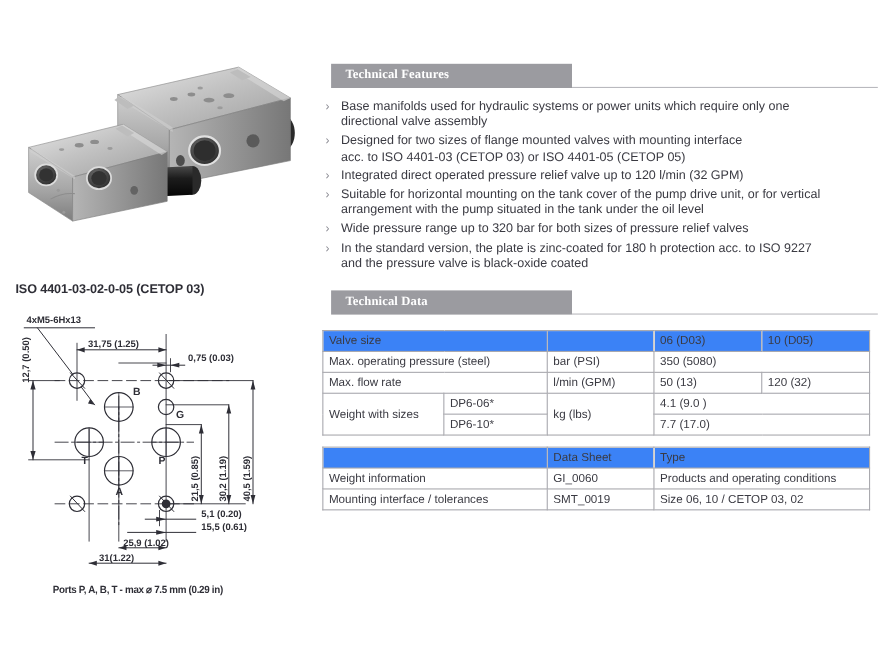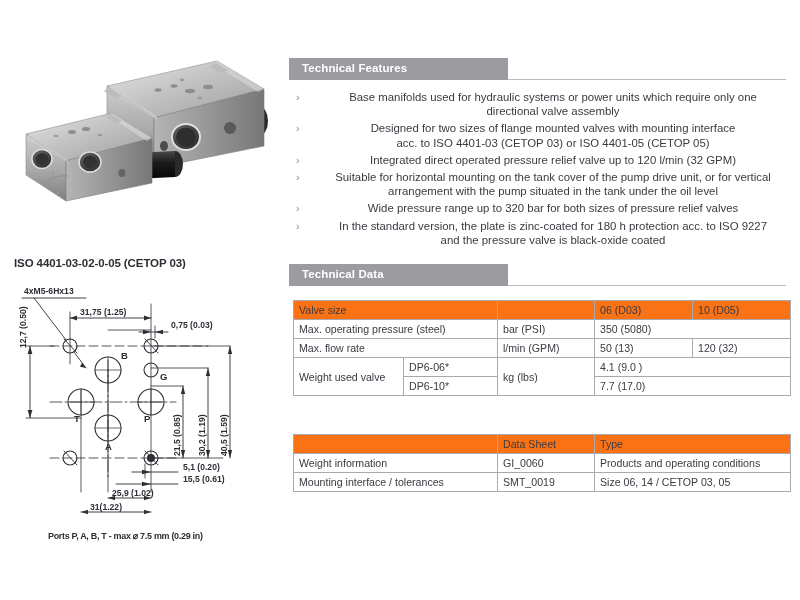--- a/index.html
+++ b/index.html
@@ -54,23 +54,24 @@
     color: #2e2e36;
     letter-spacing: -0.3px;
     white-space: nowrap;
     transform: scaleX(0.94);
     transform-origin: left top;
   }
 
   
   .section-header {
     position: absolute;
-    left: 289px;
+    left: 301px;
     width: 497px;
     height: 22px;
+    font-family: Liberation Serif, serif;
   }
   .section-header .bar {
     position: absolute;
     left: 0;
     top: 0;
     width: 219px;
     height: 22px;
     background: #9b9ba0;
   }
   .section-header .bar-title {
@@ -111,43 +112,43 @@
     color: #3a3a42;
   }
   .feature-item .chev {
     position: absolute;
     left: 0;
     top: 0;
     color: #8b8b93;
     font-size: 11px;
     line-height: 14.2px;
   }
-  .feature-item .txt { display: block; white-space: pre-line; text-align: center; }
+  .feature-item .txt { display: block; white-space: pre-line; }
 
   
   table.dtable {
     position: absolute;
     border-collapse: collapse;
     font-size: 10.6px;
     color: #3a3a42;
     table-layout: fixed;
   }
   table.dtable td {
     border: 1px solid #a9a9ae;
     padding: 1px 5px;
     height: 16px;
     vertical-align: middle;
     white-space: nowrap;
     overflow: hidden;
   }
-  td.hdr { background: #f97316; }
+  td.hdr { background: #3b82f6; }
   td.ctr { text-align: left; }
 
   #tech-data-table { left: 293px; top: 300px; width: 497px; }
-  #docs-table      { left: 293px; top: 406px; width: 497px; margin-top: 28px; }
+  #docs-table      { left: 293px; top: 406px; width: 497px; }
 
   
   svg { display: block; }
 </style>
 </head>
 <body>
 
 <div id="product-photo">
   <svg width="268" height="178" viewBox="0 0 268 178">
     <defs>
@@ -434,21 +435,21 @@
       <td>bar (PSI)</td>
       <td class="ctr" colspan="2">350 (5080)</td>
     </tr>
     <tr>
       <td colspan="2">Max. flow rate</td>
       <td>l/min (GPM)</td>
       <td class="ctr">50 (13)</td>
       <td class="ctr">120 (32)</td>
     </tr>
     <tr>
-      <td rowspan="2">Weight used valve</td>
+      <td rowspan="2">Weight with sizes</td>
       <td>DP6-06*</td>
       <td rowspan="2">kg (lbs)</td>
       <td class="ctr" colspan="2">4.1 (9.0 )</td>
     </tr>
     <tr>
       <td>DP6-10*</td>
       <td class="ctr" colspan="2">7.7 (17.0)</td>
     </tr>
   </tbody>
 </table>
@@ -466,16 +467,16 @@
       <td class="hdr ctr">Type</td>
     </tr>
     <tr>
       <td>Weight information</td>
       <td>GI_0060</td>
       <td class="ctr">Products and operating conditions</td>
     </tr>
     <tr>
       <td>Mounting interface / tolerances</td>
       <td>SMT_0019</td>
-      <td class="ctr">Size 06, 14 / CETOP 03, 05</td>
+      <td class="ctr">Size 06, 10 / CETOP 03, 02</td>
     </tr>
   </tbody>
 </table>
 
 </body></html>

